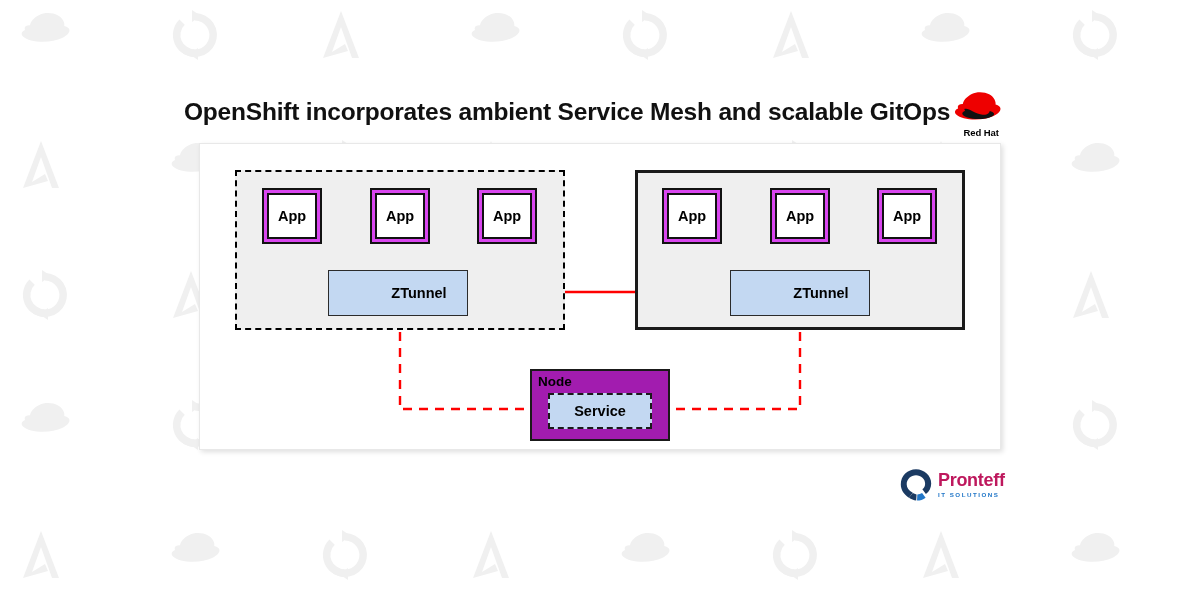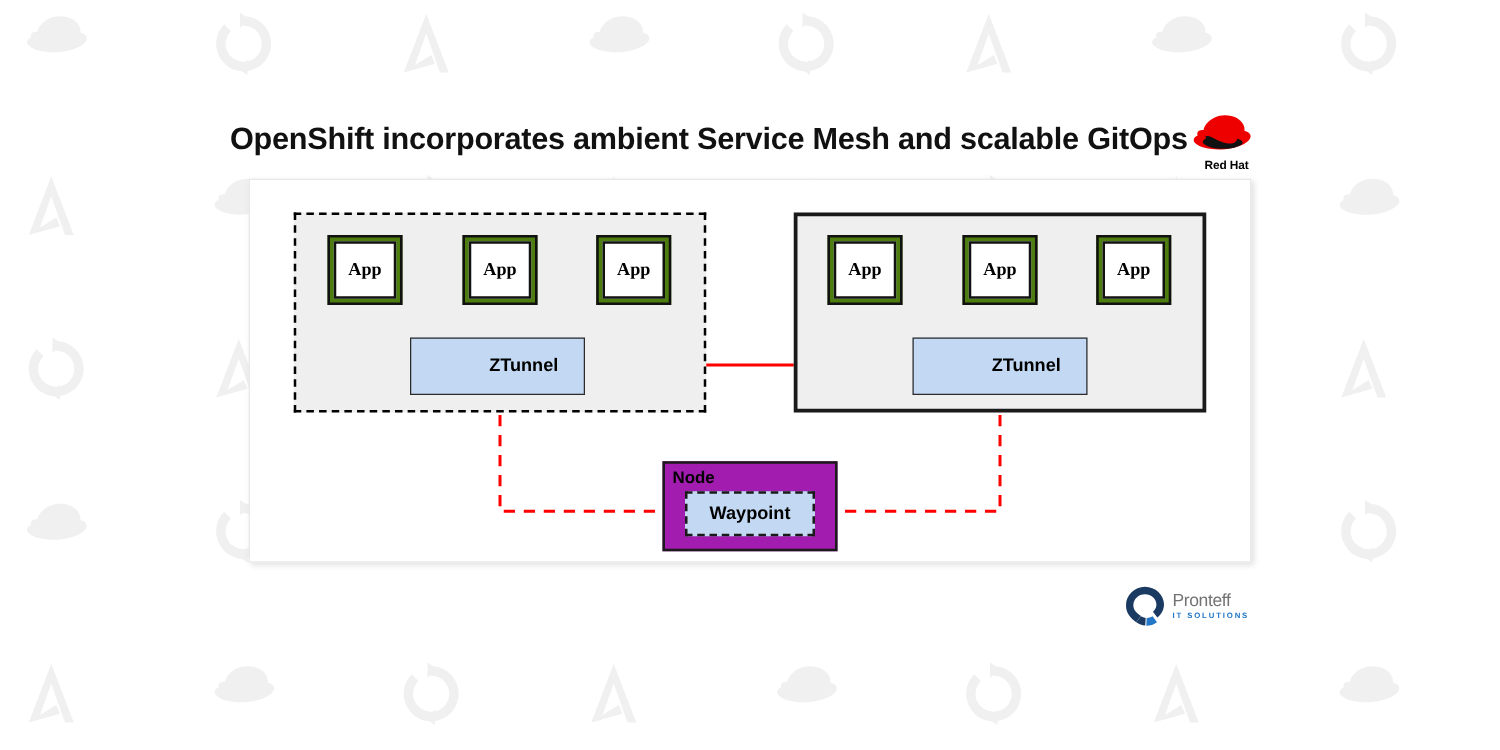--- a/index.html
+++ b/index.html
@@ -99,24 +99,23 @@
   }
   .cluster.solid {
     border: 3px solid #1a1a1a;
   }
 
   
   .app-box {
     position: absolute;
     box-sizing: border-box;
     border: 2.5px solid #111111;
-    background: #4d7c0f;
+    background: #d946ef;
     padding: 3px;
     z-index: 3;
-    font-family: Liberation Serif, serif;
   }
   .app-box-inner {
     width: 100%;
     height: 100%;
     box-sizing: border-box;
     border: 2.5px solid #111111;
     background: #ffffff;
     display: flex;
     align-items: center;
     justify-content: center;
@@ -187,23 +186,23 @@
   }
   #pronteff-mark {
     width: 38px;
     height: 38px;
     flex: 0 0 auto;
   }
   #pronteff-text {
     margin-left: 3px;
   }
   #pronteff-name {
-    font-size: 14px;
-    font-weight: normal;
-    color: #737373;
+    font-size: 18px;
+    font-weight: bold;
+    color: #be185d;
     letter-spacing: -0.3px;
     line-height: 1;
   }
   #pronteff-tagline {
     font-size: 6.2px;
     font-weight: bold;
     color: #2277c8;
     letter-spacing: 1.5px;
     margin-top: 3px;
     line-height: 1;
@@ -441,21 +440,21 @@
       <div class="app-box-inner">App</div>
     </div>
     <div class="app-box" style="left:677px; top:44px; width:60px; height:56px;">
       <div class="app-box-inner">App</div>
     </div>
 
     <div class="ztunnel-box" style="left:530px; top:126px; width:140px; height:46px;">ZTunnel</div>
 
     <div id="node-box" style="left:330px; top:225px; width:140px; height:72px;">
       <div id="node-label">Node</div>
-      <div id="waypoint-box">Waypoint</div>
+      <div id="waypoint-box">Service</div>
     </div>
 
   </div>
 </div>
 
 <div id="pronteff-logo">
   <svg id="pronteff-mark" viewBox="0 0 40 40" aria-hidden="true">
     <path d="M20 3.5C11.2 3.5 4 10.5 4 19.2c0 6.2 3.3 10.6 8.6 14.2l4-5.2c-4.2-2.6-6.4-5.4-6.4-9 0-5.3 4.4-9.4 9.8-9.4 5.3 0 9.6 3.8 9.6 8.8 0 2.6-1.1 4.6-2.9 6l3.7 4.9c3.6-2.9 5.6-6.7 5.6-11.2C36 10.5 28.8 3.5 20 3.5z" fill="#1b3a62"></path>
     <path d="M12.6 33.4c2.4 1.6 4.9 2.6 7.6 2.9l0.4-6.4c-1.5-0.2-2.9-0.7-4-1.4l-4 4.9z" fill="#1b3a62"></path>
     <path d="M26.4 28.5l3.7 4.9c-2.6 2-5.7 3-9 3l0.3-6.4c1.8-0.1 3.5-0.6 5-1.5z" fill="#2277c8"></path>

